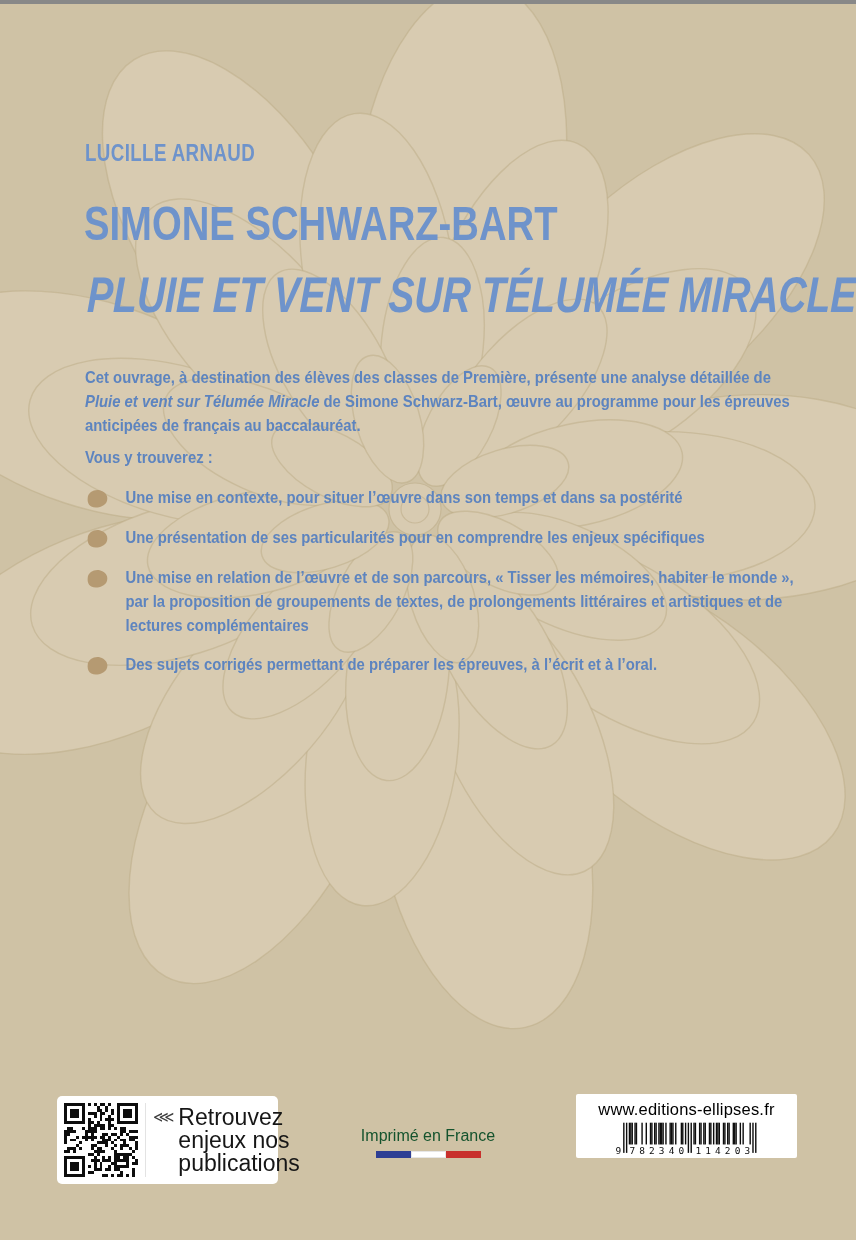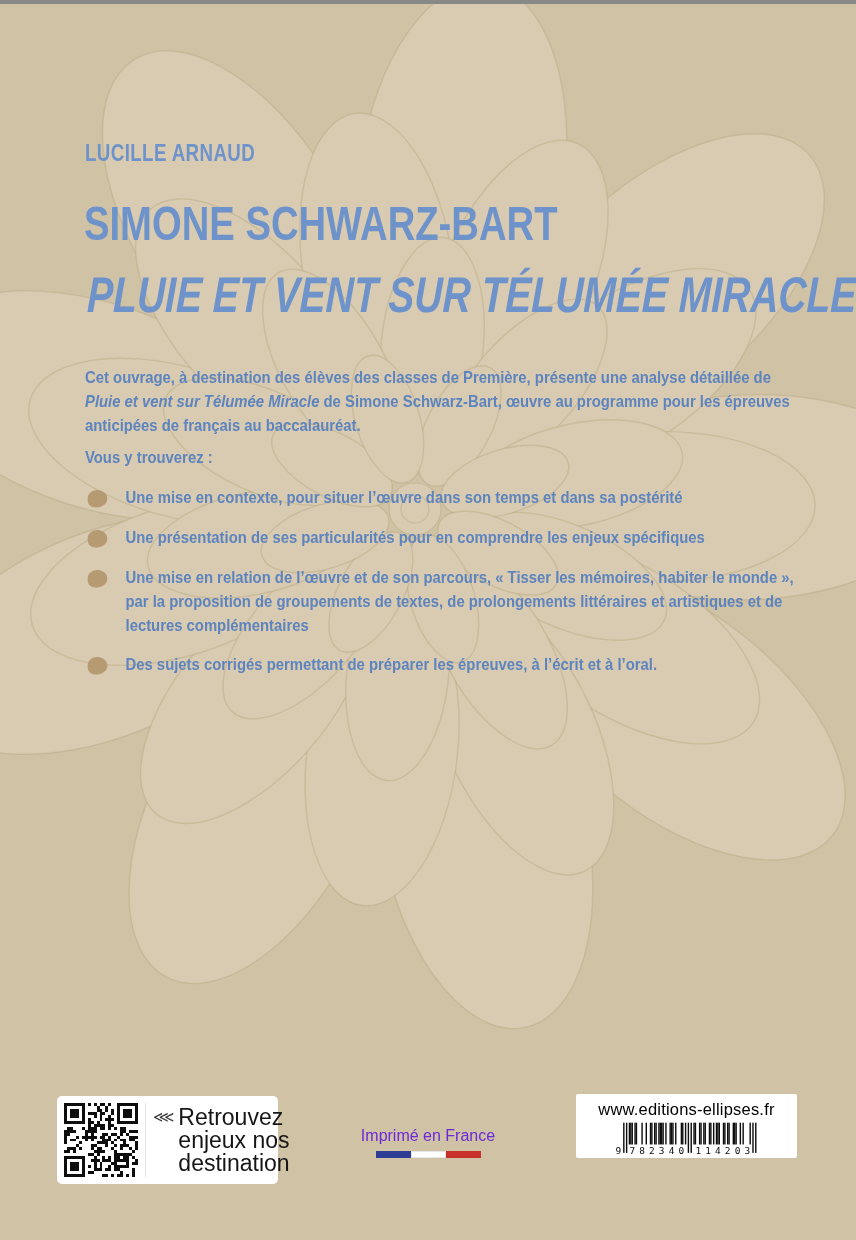--- a/index.html
+++ b/index.html
@@ -54,21 +54,21 @@
     background:#fff;border-radius:5px;display:flex;align-items:center;
   }
   .qr{width:74px;height:74px;margin-left:7px;flex:0 0 auto;}
   .pub-div{width:1px;height:74px;background:#e3e3e3;margin-left:7px;flex:0 0 auto;}
   .pub-text{display:flex;align-items:flex-start;margin-left:7px;color:#161616;}
   .chev{font-size:15px;color:#3c3c3c;margin-top:3px;margin-right:4px;line-height:1;}
   .pub-lines{font-size:23px;line-height:23px;}
 
   .printed{
     position:absolute;left:0;right:0;top:1124px;
-    display:flex;flex-direction:column;align-items:center;color:#6d28d9;
+    display:flex;flex-direction:column;align-items:center;color:#14532d;
   }
   .printed .lbl{font-size:16px;line-height:1;}
   .flag{display:flex;margin-top:7px;height:7px;}
   .flag span{display:block;width:35px;height:7px;}
 
   .bar-box{
     position:absolute;left:576px;top:1090px;width:221px;height:64px;
     background:#fff;border-radius:2px;box-sizing:border-box;
     display:flex;flex-direction:column;align-items:center;padding-top:7px;
   }
@@ -384,21 +384,21 @@
         <rect x="17" y="17" width="1" height="5" fill="#0d0d0d"></rect>
         <rect x="21" y="17" width="1" height="5" fill="#0d0d0d"></rect>
         <rect x="19" y="19" width="1" height="1" fill="#0d0d0d"></rect>
       </svg>
     <div class="pub-div"></div>
     <div class="pub-text">
       <span class="chev">⋘</span>
       <div class="pub-lines">
         <div>Retrouvez</div>
         <div>enjeux nos</div>
-        <div>destination</div>
+        <div>publications</div>
       </div>
     </div>
   </div>
 
   <div class="printed">
     <div class="lbl">Imprimé en France</div>
     <div class="flag">
       <span style="background: rgb(45, 62, 148);"></span>
       <span style="border: 1px solid rgb(230, 230, 230); box-sizing: border-box; background: rgb(255, 255, 255);"></span>
       <span style="background: rgb(200, 48, 44);"></span>

